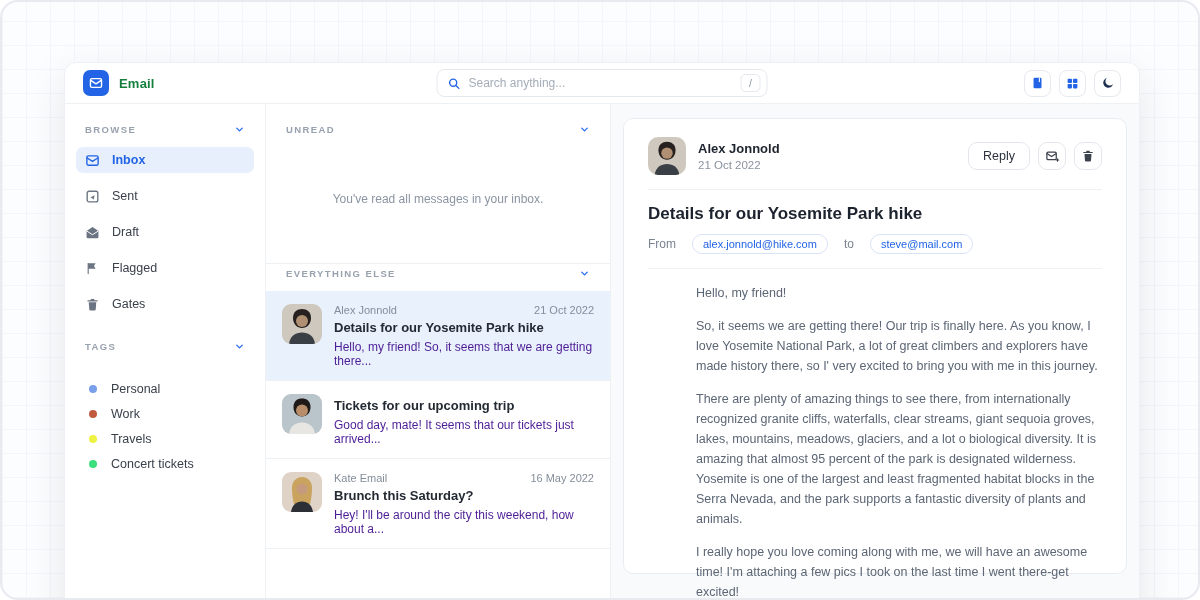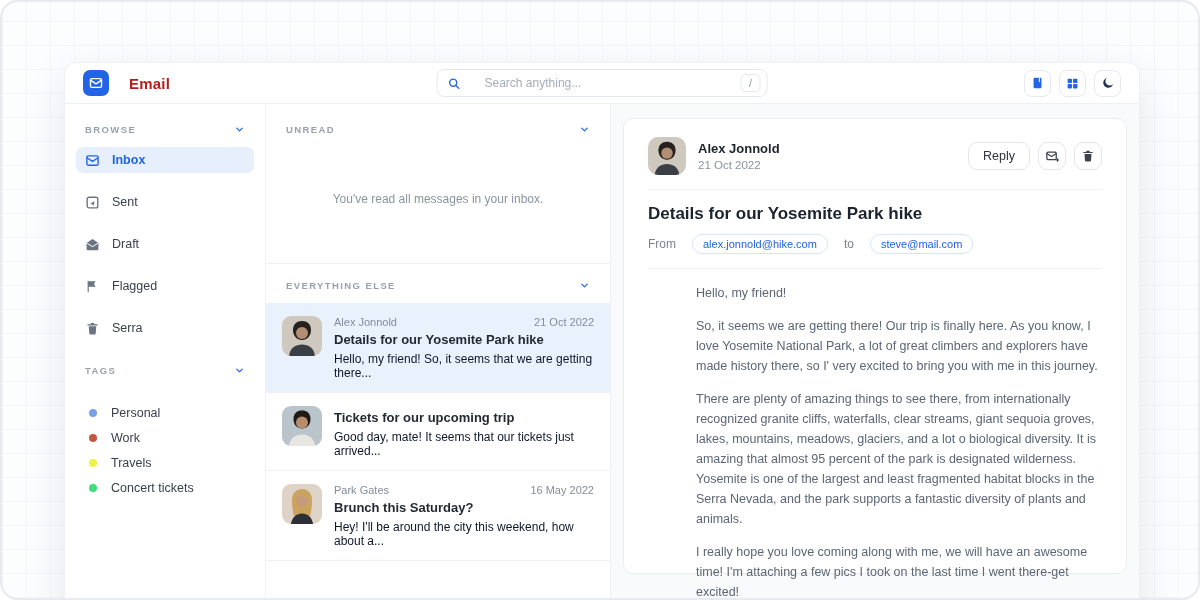--- a/index.html
+++ b/index.html
@@ -35,27 +35,27 @@
     height:41px; flex:0 0 41px;
     display:flex; align-items:center;
     padding:0 18px;
     border-bottom:1px solid #eef1f4;
   }
   .logo {
     width:26px; height:26px; border-radius:7px;
     background:#2264e5; color:#fff;
     display:flex; align-items:center; justify-content:center;
   }
-  .app-title { margin-left:20px; font-size:15px; font-weight:bold; color:#b91c1c; letter-spacing:.2px; }
+  .app-title { margin-left:10px; font-size:13px; font-weight:bold; color:#15803d; letter-spacing:.2px; }
   .hdr-spacer { flex:1; }
   .search {
     position:absolute; left:50%; transform:translateX(-50%);
     width:331px; height:28px;
     border:1px solid #e4e8ed; border-radius:8px;
-    display:flex; align-items:center; gap:24px;
+    display:flex; align-items:center; gap:8px;
     padding:0 6px 0 10px; background:#fff; color:#9aa3b0;
   }
   .search-ph { flex:1; font-size:12px; color:#a4adb9; }
   .kbd {
     width:20px; height:18px; border:1px solid #e4e8ed; border-radius:5px;
     font-size:10.5px; color:#8c95a3; display:flex; align-items:center; justify-content:center;
   }
   .hdr-btns { display:flex; gap:8px; }
   .icon-btn {
     width:27px; height:27px; border:1px solid #e6e9ee; border-radius:8px;
@@ -75,45 +75,45 @@
     height:26px; padding:0 9px; margin:0 -9px 0;
     border-radius:7px; font-size:12.5px; color:#3a414c;
     cursor:pointer; margin-bottom:0;
   }
   .nav-item + .nav-item { margin-top:0; }
   .nav-item { height:26px; }
   .nav-item .nicon { color:#6b7482; display:flex; }
   .nav-item.active { background:#e7effc; color:#2264e5; font-weight:bold; }
   .nav-item.active .nicon { color:#2264e5; }
   .navpitch > .nav-item { margin-bottom:0; }
-  .navpitch { display:grid; row-gap:16px; }
+  .navpitch { display:grid; row-gap:10px; }
   .navpitch .nav-item { height:26px; }
   .navpitch { grid-auto-rows:26px; }
   .tags { margin-top:24px; }
   .tag-item { display:flex; align-items:center; gap:14px; height:25px; font-size:12.5px; color:#3a414c; cursor:pointer; padding-left:4px; }
   .dot { width:8px; height:8px; border-radius:50%; flex:0 0 8px; }
   .sb-sep { height:24px; }
   
   .mlist { width:346px; flex:0 0 346px; border-left:1px solid #eef1f4; border-right:1px solid #eef1f4; display:flex; flex-direction:column; }
   .mlist-sec { padding:20px 20px 0; }
   .empty-zone { height:128px; display:flex; align-items:center; justify-content:center; }
   .empty-text { font-size:12px; color:#8b94a1; }
-  .else-hdr { border-top:1px solid #eef1f4; padding:16px 20px 12px; }
+  .else-hdr { border-top:1px solid #eef1f4; padding:4px 20px 12px; }
   .msg {
     display:flex; gap:12px; padding:13px 16px 12px;
     border-bottom:1px solid #eef1f4; cursor:pointer; background:#fff;
   }
   .msg.selected { background:#e9f1fd; }
   .msg .ava { width:40px; height:40px; border-radius:9px; overflow:hidden; flex:0 0 40px; }
   .msg-body { flex:1; min-width:0; }
   .msg-top { display:flex; justify-content:space-between; align-items:baseline; }
   .msg-sender { font-size:11px; color:#848d9a; }
   .msg-date { font-size:11px; color:#848d9a; }
   .msg-subj { font-size:13px; font-weight:bold; color:#242a33; margin-top:4px; }
-  .msg-prev { font-size:12px; color:#0f172a; margin-top:5px; }
+  .msg-prev { font-size:12px; color:#4c1d95; margin-top:5px; }
   
   .pane { flex:1; background:#f8fafb; padding:14px 12px; min-width:0; }
   .mailcard {
     background:#fff; border:1px solid #e9edf1; border-radius:10px;
     padding:18px 24px 22px; height:456px;
   }
   .mc-head { display:flex; align-items:center; }
   .mc-ava { width:38px; height:38px; border-radius:10px; overflow:hidden; flex:0 0 38px; }
   .mc-who { margin-left:12px; }
   .mc-name { font-size:13px; font-weight:bold; color:#1d242e; }
@@ -245,21 +245,21 @@
             </span>
             <span>Flagged</span>
           </div>
           <div class="nav-item">
             <span class="nicon">
               <svg width="15" height="15" viewBox="0 0 24 24" fill="currentColor">
                 <path d="M9.5 3h5l.8 2H20v2H4V5h4.7z"></path>
                   <path d="M6 8.5h12l-.8 11a2 2 0 0 1-2 1.9H8.8a2 2 0 0 1-2-1.9z"></path>
               </svg>
             </span>
-            <span>Serra</span>
+            <span>Gates</span>
           </div>
         </div>
 
         <div class="sb-sep"></div>
 
         <div class="seclabel-row">
           <span class="seclabel">TAGS</span>
           <span class="chev">
             <svg width="11" height="11" viewBox="0 0 24 24" fill="none" stroke="currentColor" stroke-width="3" stroke-linecap="round" stroke-linejoin="round">
                 <path d="M6 9l6 6 6-6"></path>
@@ -351,21 +351,21 @@
           <div class="ava">
             <svg width="40" height="40" viewBox="0 0 40 40">
               <rect width="40" height="40" fill="#ded3c6"></rect>
               <path d="M10 16c0-7 4.5-11 10-11s10 4 10 11c0 9-2 16-2 16H12s-2-7-2-16z" fill="#caa45f"></path>
               <circle cx="20" cy="17" r="5.6" fill="#c69a7c"></circle>
               <path d="M9 40c1-7 5.5-10.5 11-10.5S30 33 31 40z" fill="#2c2f36"></path>
             </svg>
           </div>
           <div class="msg-body">
             <div class="msg-top">
-              <span class="msg-sender">Park Gates</span>
+              <span class="msg-sender">Kate Email</span>
               <span class="msg-date">16 May 2022</span>
             </div>
             <div class="msg-subj">Brunch this Saturday?</div>
             <div class="msg-prev">Hey! I'll be around the city this weekend, how about a...</div>
           </div>
         </div>
       </div>
 
       <div class="pane">
         <div class="mailcard">

